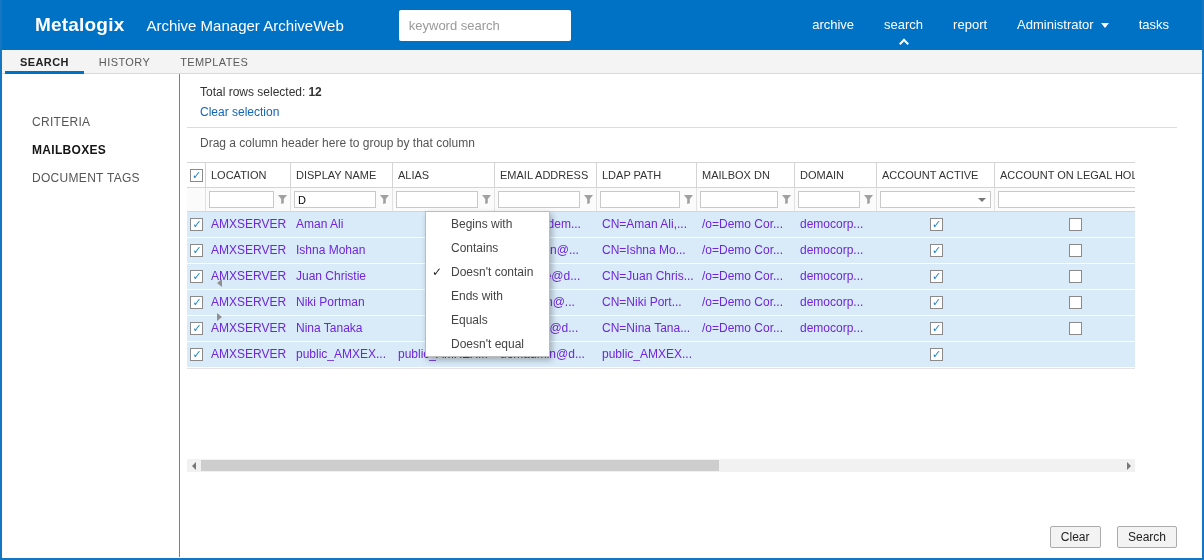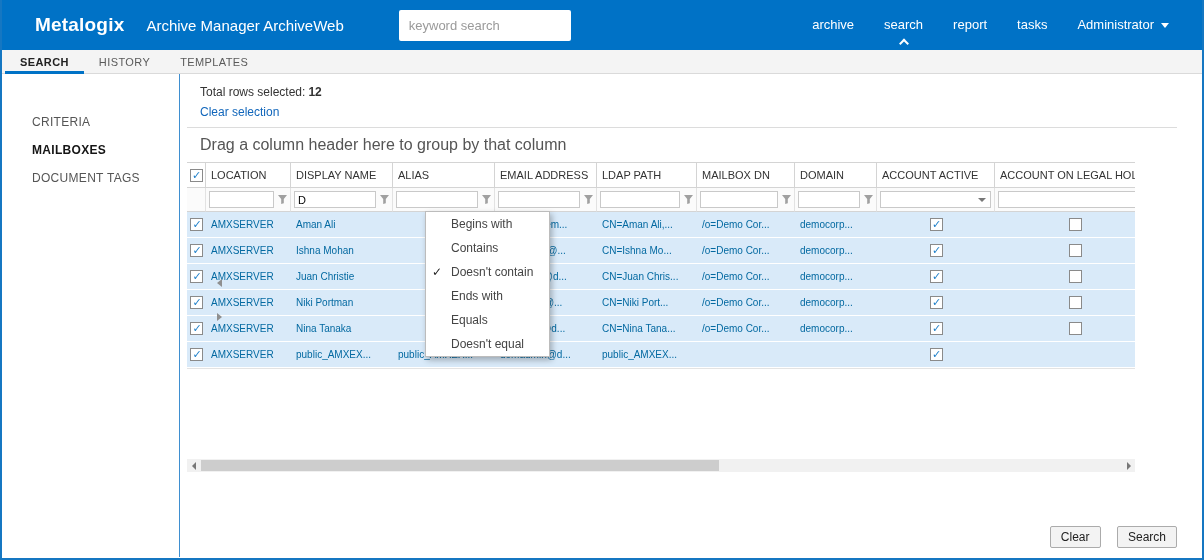--- a/index.html
+++ b/index.html
@@ -65,21 +65,21 @@
     border-left: 5px solid #8f8f8f; border-top: 4px solid transparent; border-bottom: 4px solid transparent; }
 
   .main { flex: 1; position: relative; padding: 0 25px 0 7px; background: #fff; }
 
   .sel-info { padding: 10px 0 0 13px; font-size: 12px; color: #333; }
   .sel-line { height: 16px; line-height: 16px; }
   .sel-line b { margin-left: 3px; }
   .clear-link { display: inline-block; margin-top: 4px; height: 16px; line-height: 16px;
     color: #1166bb; font-size: 12px; text-decoration: none; cursor: pointer; }
   .divider { border-bottom: 1px solid #dcdcdc; margin-top: 7px; }
-  .group-hint { padding: 8px 0 10px 13px; font-size: 16px; color: #555; height: 34px; }
+  .group-hint { padding: 8px 0 10px 13px; font-size: 12px; color: #555; height: 34px; }
 
   
   .grid { width: 948px; overflow: hidden; }
   .grid-header, .grid-filter, .grow { display: flex; width: 968px; }
   .hcell {
     flex: 0 0 auto; height: 26px; display: flex; align-items: center;
     padding-left: 5px; font-size: 11px; color: #333; background: #fff;
     border-top: 1px solid #d4d4d4; border-bottom: 1px solid #d4d4d4; border-right: 1px solid #d4d4d4;
     overflow: hidden; white-space: nowrap; cursor: pointer;
   }
@@ -94,21 +94,21 @@
     border: 1px solid #c9c9c9; font-size: 11px; font-family: inherit; padding: 0 3px; outline: none; background:#fff;
   }
   .funnel { width: 15px; height: 15px; display: flex; align-items: center; justify-content: center; cursor: pointer; flex: 0 0 auto; }
   .fcombo { flex: 1; height: 17px; margin: 0 3px; border: 1px solid #c9c9c9; background: #fff; position: relative; cursor: pointer; }
   .combo-caret { position: absolute; right: 4px; top: 6px; width: 0; height: 0;
     border-left: 4px solid transparent; border-right: 4px solid transparent; border-top: 4px solid #777; }
 
   .grow { height: 26px; background: #d9eaf9; border-bottom: 1px solid #fff; cursor: pointer; }
   .grid-rows { border-bottom: 1px solid #e3e3e3; }
   .gcell {
-    flex: 0 0 auto; font-size: 10px; color: #0369a1; line-height: 25px; padding-left: 5px;
+    flex: 0 0 auto; font-size: 12px; color: #6d28d9; line-height: 25px; padding-left: 5px;
     overflow: hidden; white-space: nowrap;
   }
   .gcell.center, .gcell.sel { display: flex; align-items: center; justify-content: center; padding-left: 0; }
 
   .cb { display: inline-block; width: 13px; height: 13px; background: #fff;
     border: 1px solid #8a8a8a; position: relative; cursor: pointer; flex: 0 0 auto; }
   .cb.checked::after { content: "\2713"; position: absolute; left: 0; top: -1px; width: 12px;
     text-align: center; font-size: 11px; font-weight: 700; color: #1d7fc9; line-height: 13px; }
 
   .grid-empty { height: 90px; background: #fff; }
@@ -140,22 +140,22 @@
 <div class="window">
 
   <header class="topbar">
     <div class="brand">Metalogix</div>
     <div class="app-title">Archive Manager ArchiveWeb</div>
     <input class="kw-search" type="text" placeholder="keyword search" style="">
     <nav class="topnav">
       <div class="nav-item"><span>archive</span></div>
       <div class="nav-item"><span>search</span><span class="active-caret"></span></div>
       <div class="nav-item"><span>report</span></div>
+      <div class="nav-item"><span>Administrator</span><span class="dd-caret"></span></div>
       <div class="nav-item"><span>tasks</span></div>
-      <div class="nav-item"><span>Administrator</span><span class="dd-caret"></span></div>
     </nav>
   </header>
 
   <div class="tabstrip">
     <div class="tab active">
         <span>SEARCH</span>
       </div>
     <div class="tab">
         <span>HISTORY</span>
       </div>

